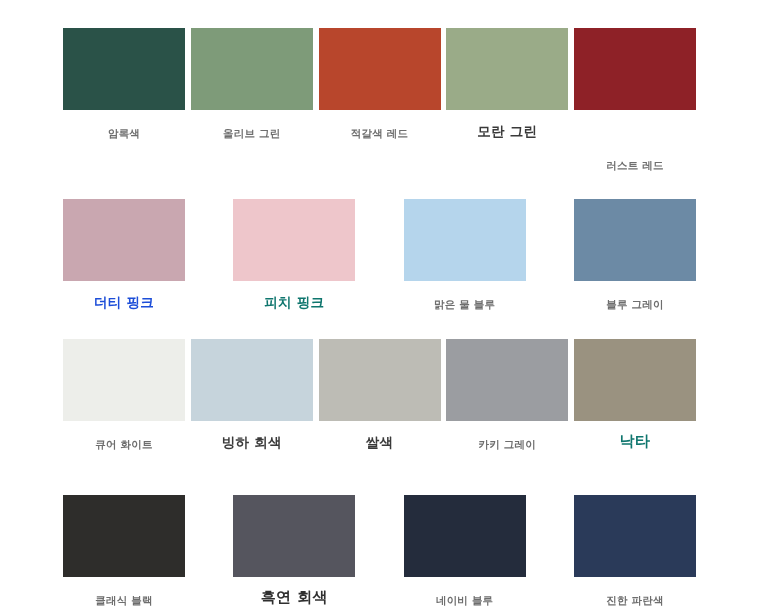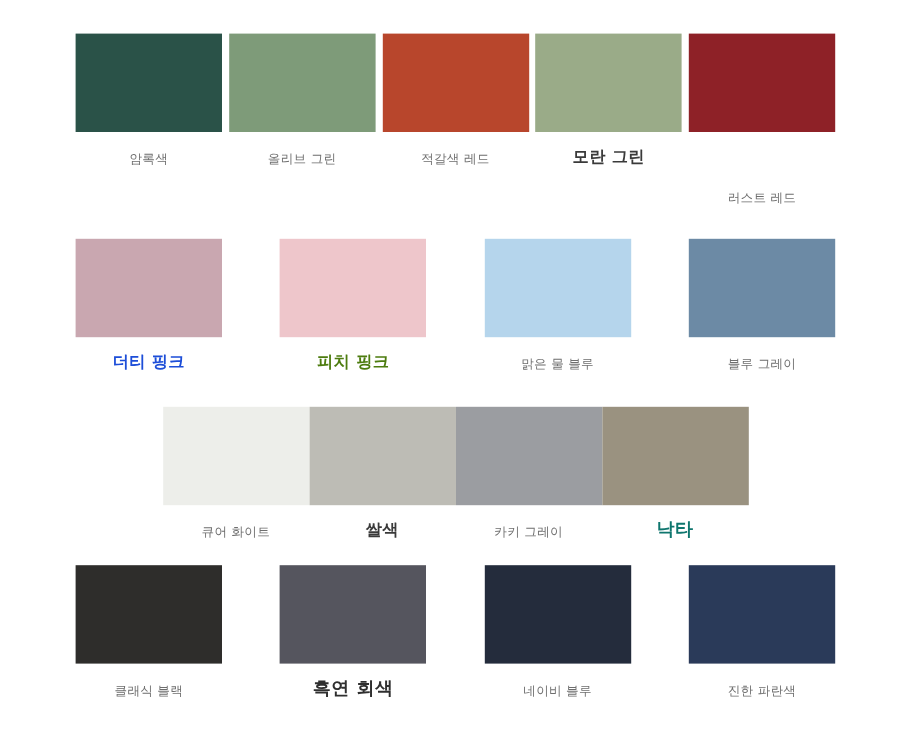--- a/index.html
+++ b/index.html
@@ -24,21 +24,21 @@
   }
   .palette-row {
     display: flex;
     justify-content: space-between;
     align-items: flex-start;
     width: 633px;
     margin: 0;
   }
   .palette-row.row-0 { margin-bottom: 27px; }
   .palette-row.row-1 { margin-bottom: 28px; }
-  .palette-row.row-2 { margin-bottom: 20px; justify-content: center; }
+  .palette-row.row-2 { margin-bottom: 44px; }
   .palette-row.row-3 { margin-bottom: 0; }
 
   .swatch-cell {
     width: 122px;
     display: flex;
     flex-direction: column;
     align-items: center;
   }
   .swatch-chip {
     width: 122px;
@@ -46,21 +46,21 @@
     display: block;
     border: 0;
   }
   .swatch-label {
     display: block;
     text-align: center;
     width: 122px;
     white-space: nowrap;
     color: #6e6e6e;
     font-size: 10.5px;
-    font-weight: 400;
+    font-weight: 700;
     letter-spacing: 0.2px;
     margin-top: 16px;
     line-height: 14px;
   }
   .swatch-label.emphasis {
     color: #3a3a3a;
     font-size: 13.5px;
     font-weight: 700;
     letter-spacing: 0.3px;
     margin-top: 14px;
@@ -101,36 +101,40 @@
     </div>
   </div>
 
   <div class="palette-row row-1">
     <div class="swatch-cell">
       <span class="swatch-chip" style="background-color: rgb(201, 167, 176);"></span>
       <span class="swatch-label emphasis" style="color: #1d4ed8;">더티 핑크</span>
     </div>
     <div class="swatch-cell">
       <span class="swatch-chip" style="background-color: rgb(238, 198, 203);"></span>
-      <span class="swatch-label emphasis" style="color: #4d7c0f;">피치 핑크</span>
+      <span class="swatch-label emphasis" style="color: #0f766e;">피치 핑크</span>
     </div>
     <div class="swatch-cell">
       <span class="swatch-chip" style="background-color: rgb(181, 213, 236);"></span>
       <span class="swatch-label" style="color: rgb(110, 110, 110);">맑은 물 블루</span>
     </div>
     <div class="swatch-cell">
       <span class="swatch-chip" style="background-color: rgb(108, 138, 165);"></span>
       <span class="swatch-label" style="color: rgb(110, 110, 110);">블루 그레이</span>
     </div>
   </div>
 
   <div class="palette-row row-2">
     <div class="swatch-cell">
       <span class="swatch-chip" style="background-color: rgb(237, 238, 234);"></span>
       <span class="swatch-label" style="color: rgb(110, 110, 110);">큐어 화이트</span>
+    </div>
+    <div class="swatch-cell">
+      <span class="swatch-chip" style="background-color: rgb(198, 212, 220);"></span>
+      <span class="swatch-label emphasis" style="color: rgb(58, 58, 58);">빙하 회색</span>
     </div>
     <div class="swatch-cell">
       <span class="swatch-chip" style="background-color: rgb(189, 188, 181);"></span>
       <span class="swatch-label emphasis" style="color: rgb(58, 58, 58);">쌀색</span>
     </div>
     <div class="swatch-cell">
       <span class="swatch-chip" style="background-color: rgb(155, 157, 161);"></span>
       <span class="swatch-label" style="color: rgb(110, 110, 110);">카키 그레이</span>
     </div>
     <div class="swatch-cell">

